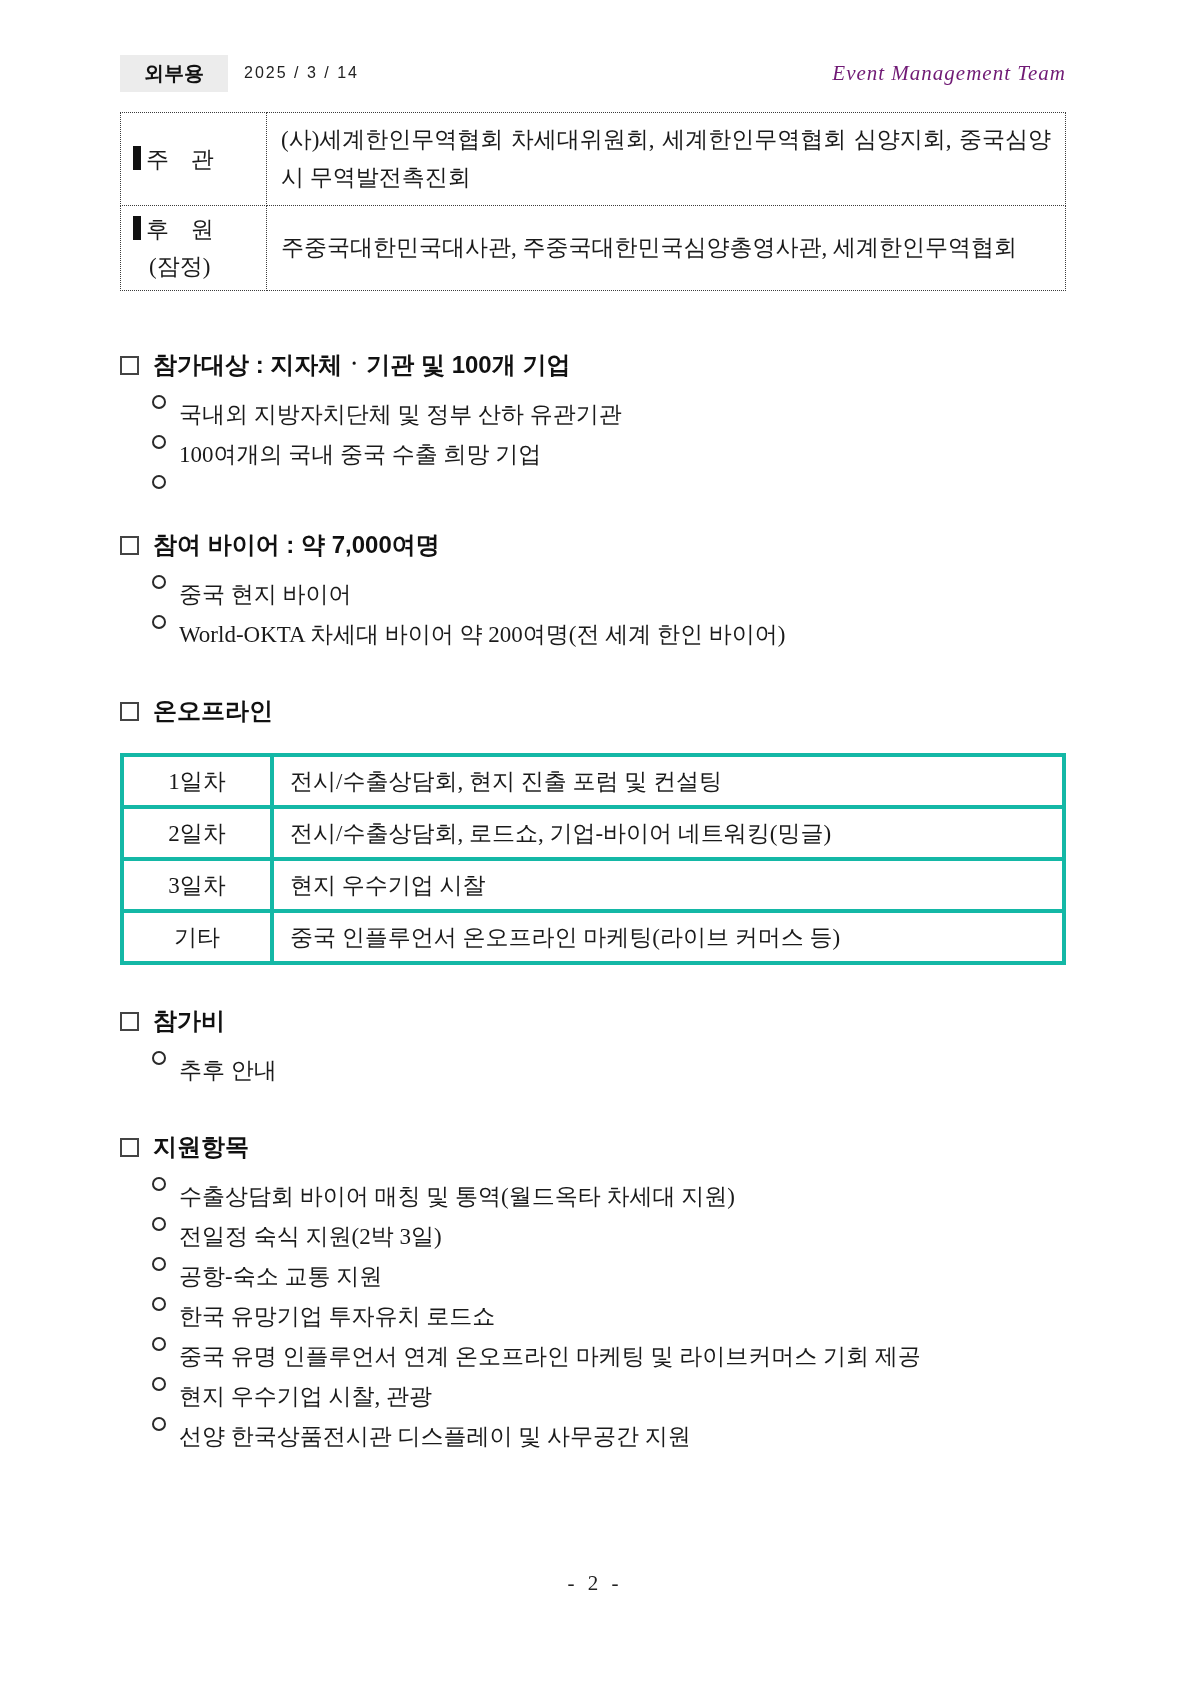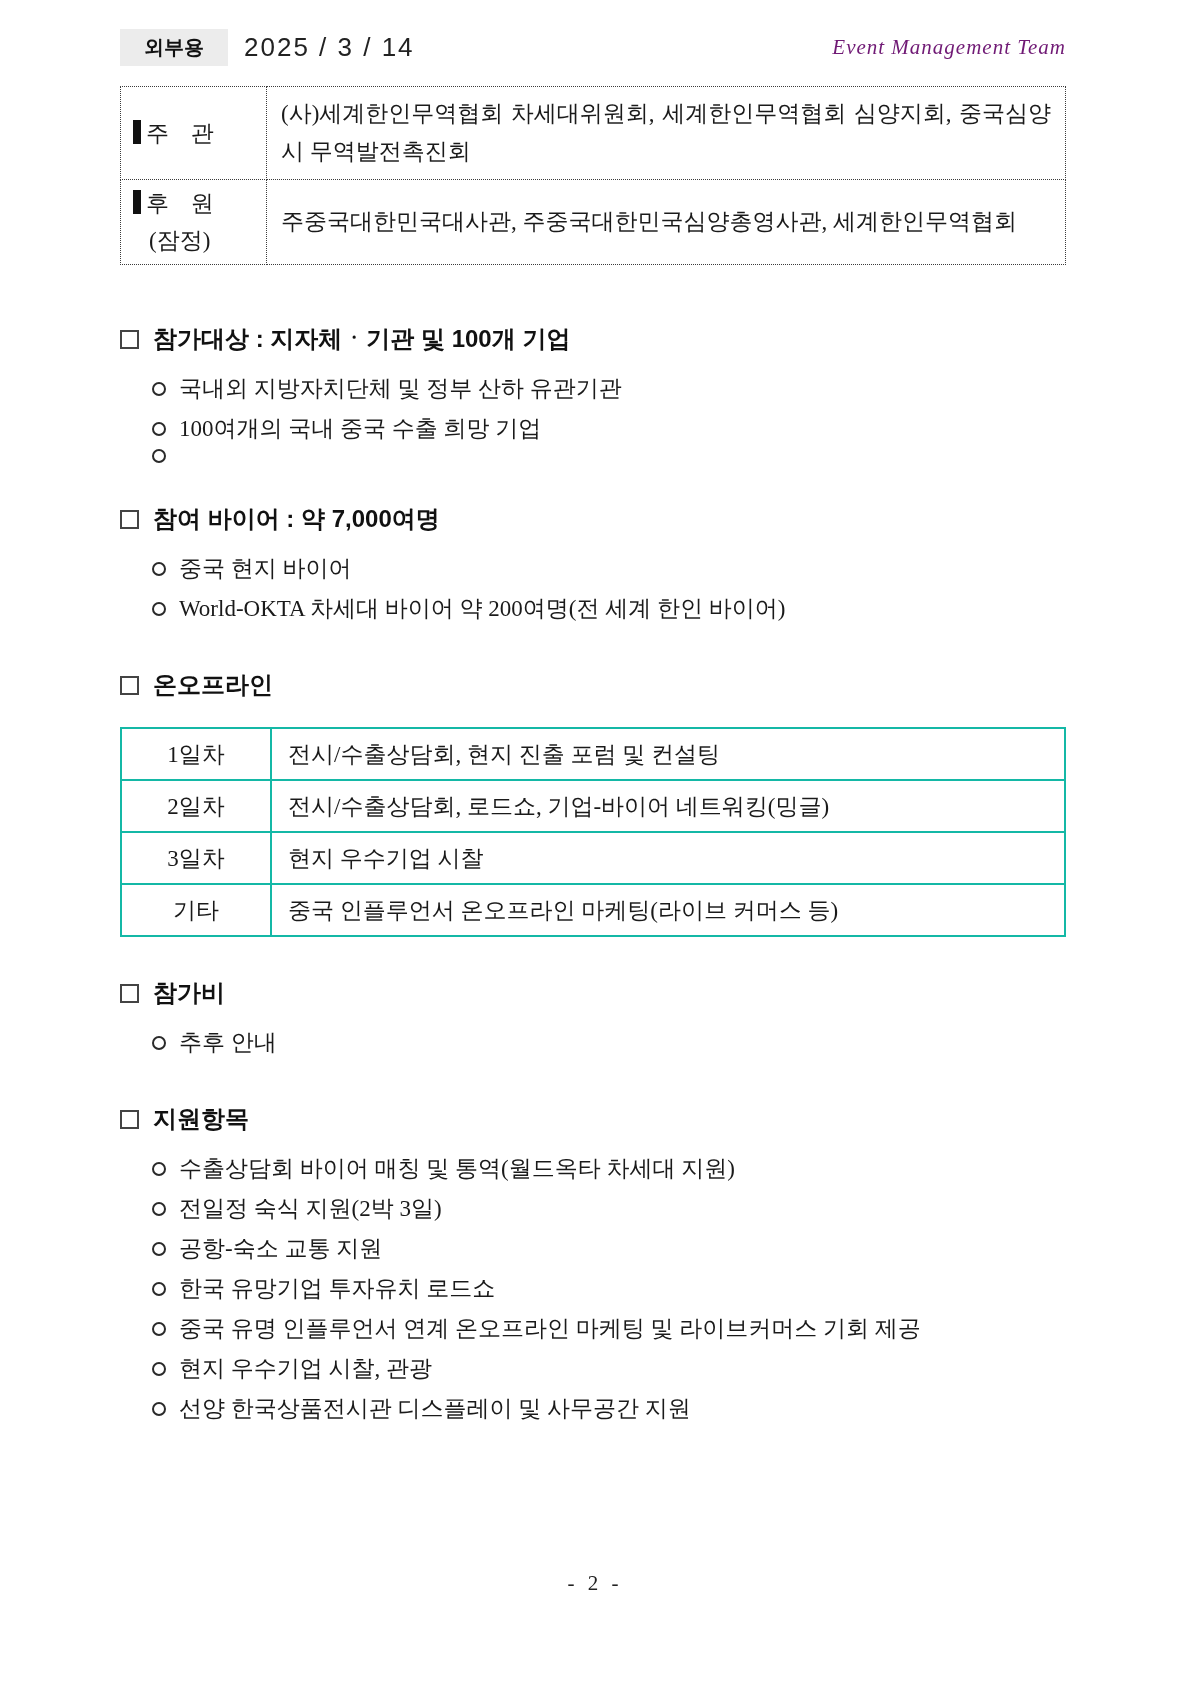--- a/index.html
+++ b/index.html
@@ -9,41 +9,41 @@
     height: 1682px;
     position: relative;
     font-family: "Liberation Serif", "DejaVu Serif", serif;
     color: #1a1a1a;
     overflow: hidden;
   }
   .page {
     position: relative;
     width: 1190px;
     height: 1682px;
-    padding: 30px 124px 0 120px;
+    padding: 56px 124px 0 120px;
   }
 
   
   .hdr {
     display: flex;
     align-items: center;
     height: 34px;
   }
   .badge {
     display: inline-block;
     background: #ececec;
     font-family: "Liberation Sans", sans-serif;
     font-weight: 700;
     font-size: 20px;
     padding: 5px 24px;
     color: #111;
   }
   .hdr-date {
     font-family: "Liberation Sans", sans-serif;
-    font-size: 26px;
+    font-size: 16px;
     letter-spacing: 2px;
     margin-left: 16px;
     color: #222;
   }
   .hdr-team {
     margin-left: auto;
     font-family: "Liberation Serif", serif;
     font-style: italic;
     font-size: 21px;
     color: #701a75;
@@ -96,21 +96,20 @@
     display: inline-block;
     width: 19px;
     height: 19px;
     border: 2px solid #444;
     margin-right: 14px;
     flex: 0 0 auto;
   }
   .bullets { margin-top: 14px; padding-left: 32px; }
   .bullet-line {
     display: flex;
-    align-items: center;
     line-height: 40px;
     font-size: 23px;
   }
   .bullet {
     display: inline-block;
     width: 14px;
     height: 14px;
     border: 2px solid #2a2a2a;
     border-radius: 50%;
     margin-right: 13px;
@@ -119,21 +118,21 @@
 
   
   table.sched {
     width: 100%;
     border-collapse: collapse;
     margin-top: 26px;
     font-size: 23px;
     border: 2px solid #3c3c3c;
   }
   table.sched td {
-    border: 2px solid #14b8a6;
+    border: 4px solid #14b8a6;
     height: 52px;
     vertical-align: middle;
   }
   td.day {
     width: 150px;
     text-align: center;
   }
   td.desc { padding-left: 16px; }
 
   

